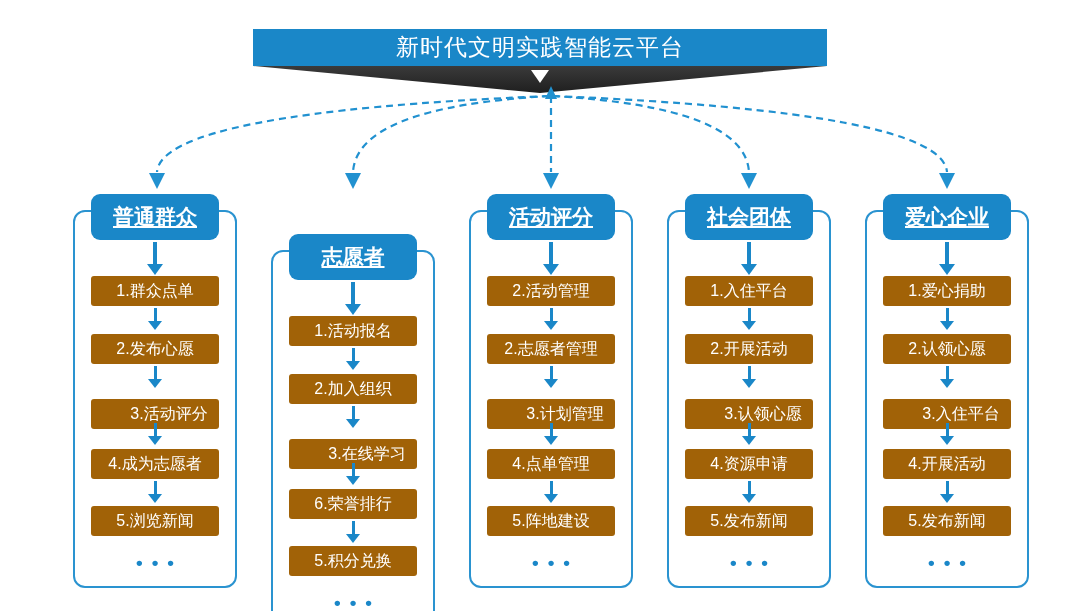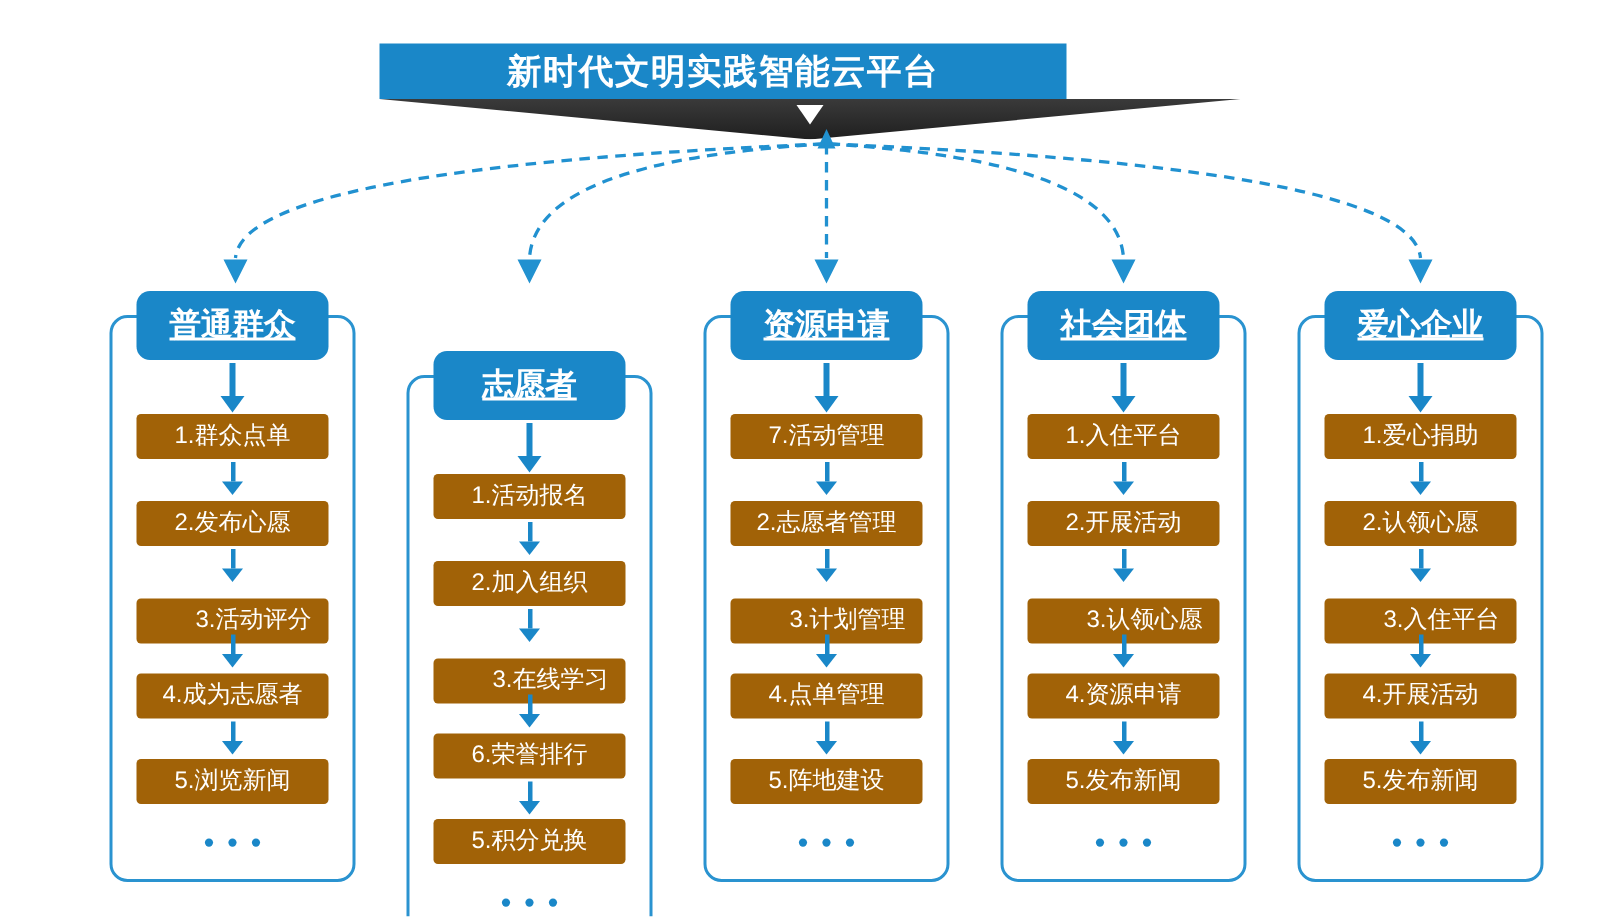--- a/index.html
+++ b/index.html
@@ -11,25 +11,25 @@
     width: 1080px;
     height: 611px;
     background: #ffffff;
     overflow: hidden;
   }
 
   
   .banner {
     position: absolute;
     left: 253px; top: 29px;
-    width: 458px; height: 37px;
+    width: 574px; height: 37px;
     background: #1a87c8;
     color: #ffffff;
     font-size: 23px;
-    font-weight: 700;
+    font-weight: 400;
     text-align: center;
     line-height: 37px;
     letter-spacing: 1px;
   }
   .ribbon {
     position: absolute;
     left: 253px; top: 66px;
     width: 574px; height: 27px;
     background: linear-gradient(#3a3a3a, #1f1f1f);
     clip-path: polygon(0 0, 100% 0, 50% 100%);
@@ -216,26 +216,26 @@
     <div class="step step-4">6.荣誉排行</div>
     <div class="flow-arrow arrow-d">
         <div class="stem"></div>
         <div class="head"></div>
       </div>
     <div class="step step-5">5.积分兑换</div>
     <div class="dots">•••</div>
   </div>
 
   <div class="column col-3">
-    <div class="col-header">资源申请</div>
-    <div class="flow-arrow arrow-hdr">
-        <div class="stem"></div>
-        <div class="head"></div>
-      </div>
-    <div class="step step-1">7.活动管理</div>
+    <div class="col-header">活动评分</div>
+    <div class="flow-arrow arrow-hdr">
+        <div class="stem"></div>
+        <div class="head"></div>
+      </div>
+    <div class="step step-1">2.活动管理</div>
     <div class="flow-arrow arrow-a">
         <div class="stem"></div>
         <div class="head"></div>
       </div>
     <div class="step step-2">2.志愿者管理</div>
     <div class="flow-arrow arrow-b">
         <div class="stem"></div>
         <div class="head"></div>
       </div>
     <div class="step step-3">3.计划管理</div>

